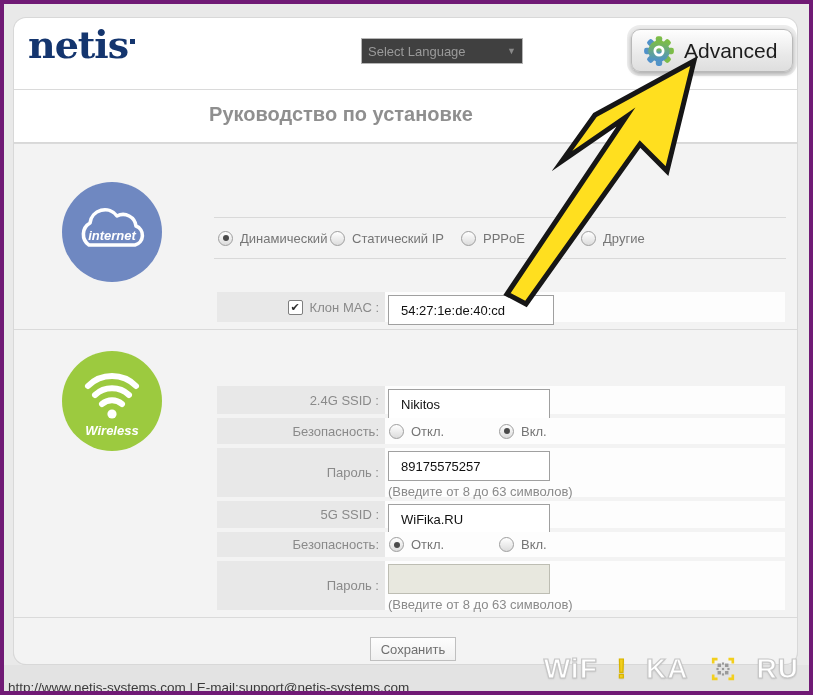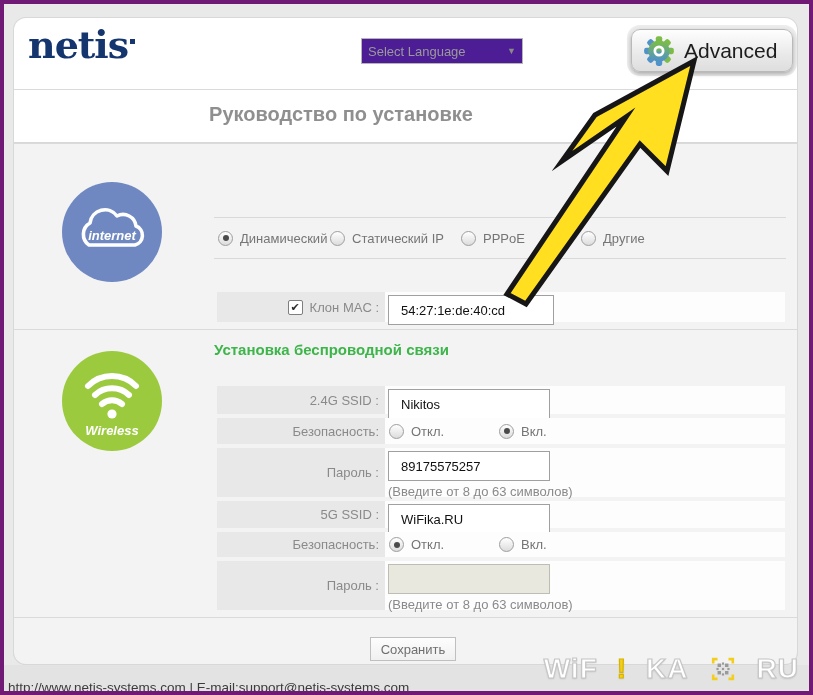--- a/index.html
+++ b/index.html
@@ -16,21 +16,21 @@
     position:absolute;left:10px;top:139px;width:783px;height:521px;
     background:#f3f3f3;border-top:1px solid #dadada;border-radius:0 0 12px 12px;
     box-sizing:border-box;box-shadow:0 0 0 1px #d8d8d8;
   }
   .hr{position:absolute;height:1px;background:#dadada;}
   
   .logo{position:absolute;left:24px;top:22px;font-family:"DejaVu Serif",serif;
     font-weight:bold;font-size:38px;color:#14356e;letter-spacing:-1px;line-height:1;}
   .logo-dot{display:inline-block;width:5px;height:5px;background:#14356e;vertical-align:super;margin-left:2px;}
   .lang-select{
-    position:absolute;left:357px;top:34px;width:162px;height:22px;background:#4c1d95;
+    position:absolute;left:357px;top:34px;width:162px;height:22px;background:#404040;
     border:1px solid #b5b5b5;box-sizing:border-box;display:flex;align-items:center;
     justify-content:space-between;padding:12px 6px;font-size:13px;color:#9a9a9a;cursor:pointer;
   }
   .lang-arrow{font-size:9px;color:#8a8a8a;}
   .adv-btn{
     position:absolute;left:627px;top:25px;width:162px;height:43px;border-radius:9px;
     border:1px solid #b9b9b9;background:linear-gradient(#fefefe,#e9e9e9 60%,#dedede);
     box-shadow:0 2px 4px rgba(0,0,0,.28), 0 0 0 4px rgba(200,200,200,.35);
     display:flex;align-items:center;gap:8px;padding-left:10px;box-sizing:border-box;cursor:pointer;
   }
@@ -172,21 +172,20 @@
     <circle cx="50" cy="50" r="50" fill="#9cca3f"></circle>
     <g stroke="#ffffff" stroke-width="6" fill="none" stroke-linecap="round">
       <path d="M40 53 A15 15 0 0 1 60 53"></path>
       <path d="M33 44 A25 25 0 0 1 67 44"></path>
       <path d="M26 35 A34 34 0 0 1 74 35"></path>
     </g>
     <circle cx="50" cy="63" r="4.6" fill="#ffffff"></circle>
     <text x="50" y="84" text-anchor="middle" font-size="13" font-style="italic" font-weight="bold" fill="#ffffff">Wireless</text>
   </svg>
 
-  <div class="sec-heading green" style="left:210px;top:337px;">Установка беспроводной связи</div>
 
   <div class="form-row" style="top:382px;height:28px;">
     <div class="row-label">2.4G SSID :</div>
     <div class="row-value">
       <input class="inp" value="Nikitos" style="">
     </div>
   </div>
 
   <div class="form-row" style="top:414px;height:26px;">
     <div class="row-label">Безопасность:</div>

